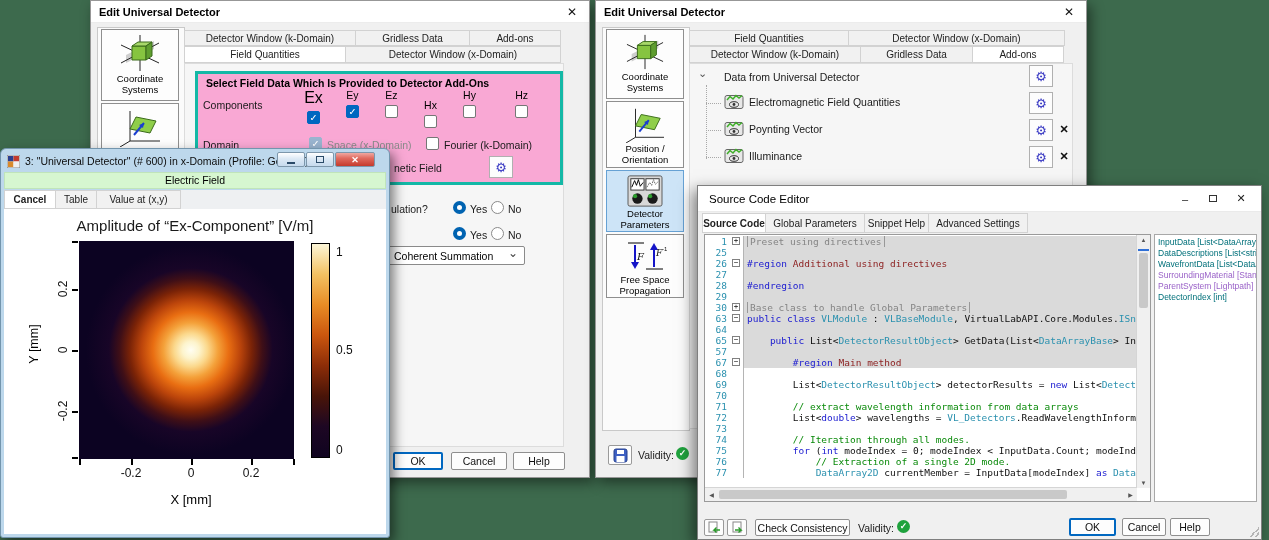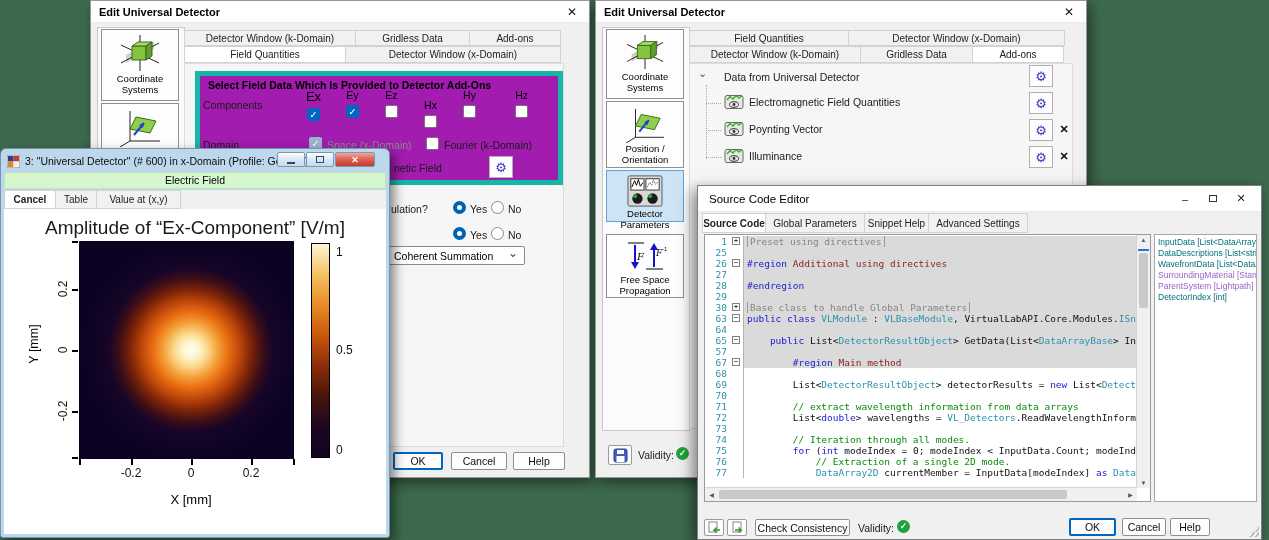--- a/index.html
+++ b/index.html
@@ -11,21 +11,21 @@
 .dlg-tb{position:absolute;left:0;top:0;right:0;height:22px;background:#fff;display:flex;align-items:center;padding:0 8px;font-size:11px;font-weight:600;border-bottom:1px solid #ececec;box-sizing:border-box}
 .dlg-x{margin-left:auto;font-size:12px;font-weight:400;color:#111;padding:0 4px}
 .side-frame{position:absolute;background:#fbfbfb;border:1px solid #c9c9c9}
 .side-btn{position:absolute;width:78px;background:#fdfdfd;border:1px solid #8f8f8f;text-align:center;font-size:9.5px;line-height:11px;box-sizing:border-box;padding-top:2px}
 .side-btn.sel{background:#cde4f7;border-color:#66a1d4}
 .side-btn svg{display:block;margin:1px auto 0}
 .tabrow{position:absolute;display:flex}
 .tab{box-sizing:border-box;height:100%;background:#f1f1f1;border:1px solid #d2d2d2;margin-right:-1px;font-size:10px;color:#222;display:flex;align-items:center;justify-content:center;white-space:nowrap;overflow:hidden}
 .tab.sel{background:#fff}
 .content-panel{position:absolute;background:#f6f6f6;border:1px solid #dcdcdc;box-sizing:border-box}
-.groupbox{position:absolute;border:5px solid #14b8a6;background:#a21caf;box-sizing:border-box}
+.groupbox{position:absolute;border:3px solid #14b8a6;background:#f9a8d4;box-sizing:border-box}
 .gb-title{position:absolute;left:8px;top:3px;font-weight:bold;font-size:10.5px;white-space:nowrap}
 .lbl{position:absolute;font-size:10.5px;color:#1a1a1a;white-space:nowrap}
 .lbl.gray{color:#8a8a8a}
 .cb{width:13px;height:13px;box-sizing:border-box;border:1px solid #767676;border-radius:2px;background:#fff;position:relative;display:inline-block}
 .cb.on{background:#0067c0;border-color:#0067c0}
 .cb.on::after{content:"✓";position:absolute;left:1.5px;top:0;color:#fff;font-size:9.5px;line-height:12px}
 .cb.on.dis{background:#9ab4cf;border-color:#9ab4cf}
 .rad{position:absolute;width:13px;height:13px;box-sizing:border-box;border:1px solid #8a8a8a;border-radius:50%;background:#fff}
 .rad.on{border:4px solid #0063b1}
 .btn{position:absolute;box-sizing:border-box;background:#fdfdfd;border:1px solid #8f8f8f;border-radius:2px;font-size:10.5px;display:flex;align-items:center;justify-content:center;color:#111}
@@ -45,21 +45,21 @@
 .ptb{position:absolute;left:6px;top:3px;right:4px;height:18px;display:flex;align-items:center;font-size:10.5px;color:#0c0c0c;white-space:nowrap}
 .ptb-title{margin-left:5px;overflow:hidden}
 .aero{position:absolute;top:3px;height:15px;box-sizing:border-box;border:1px solid #7d97ab;border-radius:2px;background:linear-gradient(#ffffff,#dce9f5 45%,#c6daed);display:flex;align-items:center;justify-content:center}
 .aero.close{background:linear-gradient(#f0a8a0,#e06b5f 40%,#c53a2c);color:#fff;font-size:9px;font-weight:bold}
 .glyph-min{width:8px;height:2px;background:#2a4a68;margin-top:6px}
 .glyph-max{width:8px;height:7px;border:1.5px solid #2a4a68;box-sizing:border-box}
 .pw-green{position:absolute;left:3px;top:23px;right:3px;height:17px;background:#d6f6d0;border:1px solid #c0e4ba;box-sizing:border-box;text-align:center;font-size:10.5px;line-height:15px}
 .pw-tabs{position:absolute;left:3px;top:41px;right:3px;height:19px;background:#eef0f2;display:flex}
 .pw-tabs .tab.sel{font-weight:bold}
 .pw-body{position:absolute;left:3px;top:60px;right:3px;bottom:3px;background:#fff}
-.chart-title{position:absolute;left:0;top:8px;width:100%;text-align:center;font-size:19px;color:#1a1a1a}
+.chart-title{position:absolute;left:0;top:8px;width:100%;text-align:center;font-size:15px;color:#1a1a1a}
 #heatmap{position:absolute;left:75px;top:32px;width:215px;height:218px}
 .tickh{position:absolute;width:6px;height:1.5px;background:#000;left:68px}
 .tickv{position:absolute;width:1.5px;height:6px;background:#000;top:250px}
 .ytl{position:absolute;left:44px;width:30px;text-align:center;font-size:12px;color:#111;transform:rotate(-90deg)}
 .xtl{position:absolute;top:257px;width:34px;text-align:center;font-size:12px;color:#111}
 .ylab{position:absolute;left:7px;top:128px;width:46px;text-align:center;font-size:12.5px;transform:rotate(-90deg)}
 .xlab{position:absolute;top:283px;left:127px;width:120px;text-align:center;font-size:13px}
 #colorbar{position:absolute;left:307px;top:34px;width:19px;height:215px;border:1px solid #000;box-sizing:border-box}
 .cbl{position:absolute;left:332px;width:30px;font-size:12px;color:#111}
 
@@ -134,21 +134,21 @@
       <span class="tab sel" style="width: 162px;">Field Quantities</span>
       <span class="tab" style="width: 216px;">Detector Window (x-Domain)</span>
     </div>
   <div class="content-panel" style="left:93px;top:62px;width:380px;height:384px"></div>
 
   <div class="groupbox" style="left:104px;top:70px;width:368px;height:114px">
     <span class="gb-title">Select Field Data Which Is Provided to Detector Add-Ons</span>
   </div>
   <span class="lbl" style="left:112px;top:98px">Components</span>
   <div class="abs" id="components" style="left:203px;top:88px;display:flex">
-      <div style="width: 39px; text-align: center;"><div style="font-size: 13px;">Ex</div><span class="cb on" style="margin-top: 4px;"></span></div>
+      <div style="width: 39px; text-align: center;"><div style="font-size: 16px;">Ex</div><span class="cb on" style="margin-top: 4px;"></span></div>
       <div style="width: 39px; text-align: center;"><div style="font-size: 10.5px;">Ey</div><span class="cb on" style="margin-top: 4px;"></span></div>
       <div style="width: 39px; text-align: center;"><div style="font-size: 10.5px;">Ez</div><span class="cb" style="margin-top: 4px;"></span></div>
       <div style="width: 39px; text-align: center; margin-top: 10px;"><div style="font-size: 10.5px;">Hx</div><span class="cb" style="margin-top: 4px;"></span></div>
       <div style="width: 39px; text-align: center;"><div style="font-size: 10.5px;">Hy</div><span class="cb" style="margin-top: 4px;"></span></div>
       <div style="width: 39px; text-align: right;"><div style="font-size: 10.5px;">Hz</div><span class="cb" style="margin-top: 4px;"></span></div>
     </div>
   <span class="lbl" style="left:112px;top:138px">Domain</span>
   <span class="cb on dis" style="position:absolute;left:218px;top:136px"></span>
   <span class="lbl gray" style="left:236px;top:138px">Space (x-Domain)</span>
   <span class="cb" style="position:absolute;left:335px;top:136px"></span>
@@ -200,21 +200,21 @@
     <svg width="44" height="38" viewBox="0 0 44 40">
       <line x1="12" y1="34" x2="12" y2="4" stroke="#222"></line>
         <line x1="12" y1="34" x2="42" y2="34" stroke="#222"></line>
         <line x1="12" y1="34" x2="2" y2="40" stroke="#222"></line>
       <polygon points="18,10 38,14 32,26 12,22" fill="#8fce4a" stroke="#3a6b1a"></polygon>
       <line x1="16" y1="28" x2="26" y2="16" stroke="#1b3fd0" stroke-width="2"></line>
       <polygon points="26,16 21,18 25,21" fill="#1b3fd0"></polygon>
     </svg>
     <span>Position / Orientation</span>
   </div>
-  <div class="side-btn sel" style="left:10px;top:169px;height:52px">
+  <div class="side-btn sel" style="left:10px;top:169px;height:62px">
     <svg width="42" height="34" viewBox="0 0 44 36">
       <rect x="4" y="2" width="36" height="32" rx="2" fill="#d8d8d8" stroke="#555"></rect>
       <rect x="7" y="5" width="14" height="12" fill="#fff" stroke="#333"></rect>
       <path d="M8 14 l3-7 2 5 2-6 2 7 3-4" stroke="#000" fill="none"></path>
       <rect x="23" y="5" width="14" height="12" fill="#fff" stroke="#333"></rect>
       <path d="M24 14 l3-5 2 3 2-6 2 5 3-3" stroke="#666" fill="none" stroke-dasharray="2,1"></path>
       <circle cx="14" cy="26" r="5.5" fill="#1a1a1a"></circle>
         <circle cx="11.5" cy="23.5" r="2.2" fill="#2f9e2f"></circle>
       <circle cx="30" cy="26" r="5.5" fill="#1a1a1a"></circle>
         <circle cx="27.5" cy="23.5" r="2.2" fill="#2f9e2f"></circle>

